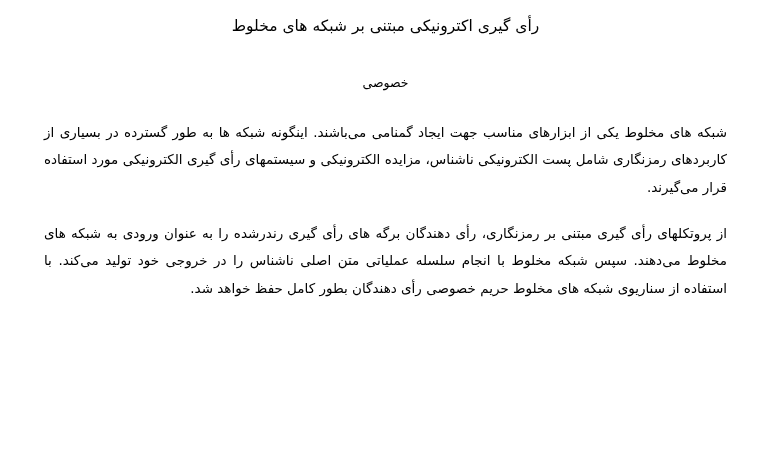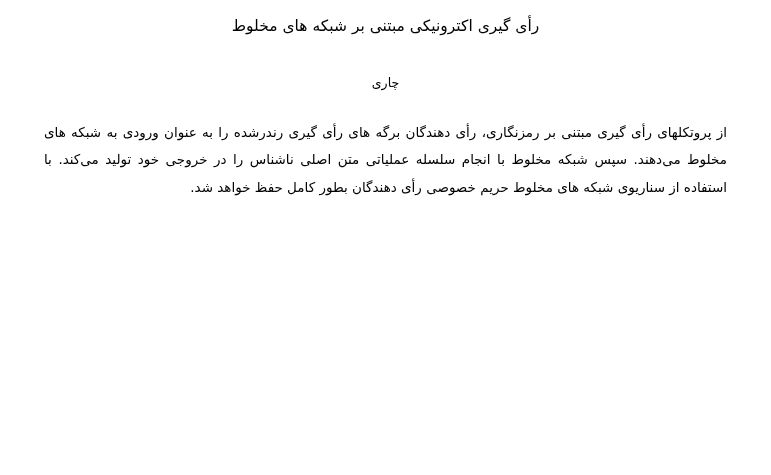--- a/index.html
+++ b/index.html
@@ -48,19 +48,20 @@
     margin-bottom: 16px;
   }
 </style>
 </head>
 <body>
 
 <div class="page">
 
   <h1 class="doc-title">رأی گیری اکترونیکی مبتنی بر شبکه های مخلوط</h1>
 
-  <h2 class="section-heading">چاری</h2>
+  <h2 class="section-heading">خصوصی</h2>
 
+  <p class="para">شبکه های مخلوط یکی از ابزارهای مناسب جهت ایجاد گمنامی می‌باشند. اینگونه شبکه ها به طور گسترده در بسیاری از کاربردهای رمزنگاری شامل پست الکترونیکی ناشناس، مزایده الکترونیکی و سیستمهای رأی گیری الکترونیکی مورد استفاده قرار می‌گیرند.</p>
 
 
   <p class="para">از پروتکلهای رأی گیری مبتنی بر رمزنگاری، رأی دهندگان برگه های رأی گیری رندرشده را به عنوان ورودی به شبکه های مخلوط می‌دهند. سپس شبکه مخلوط با انجام سلسله عملیاتی متن اصلی ناشناس را در خروجی خود تولید می‌کند. با استفاده از سناریوی شبکه های مخلوط حریم خصوصی رأی دهندگان بطور کامل حفظ خواهد شد.</p>
 
 </div>
 
 </body></html>

